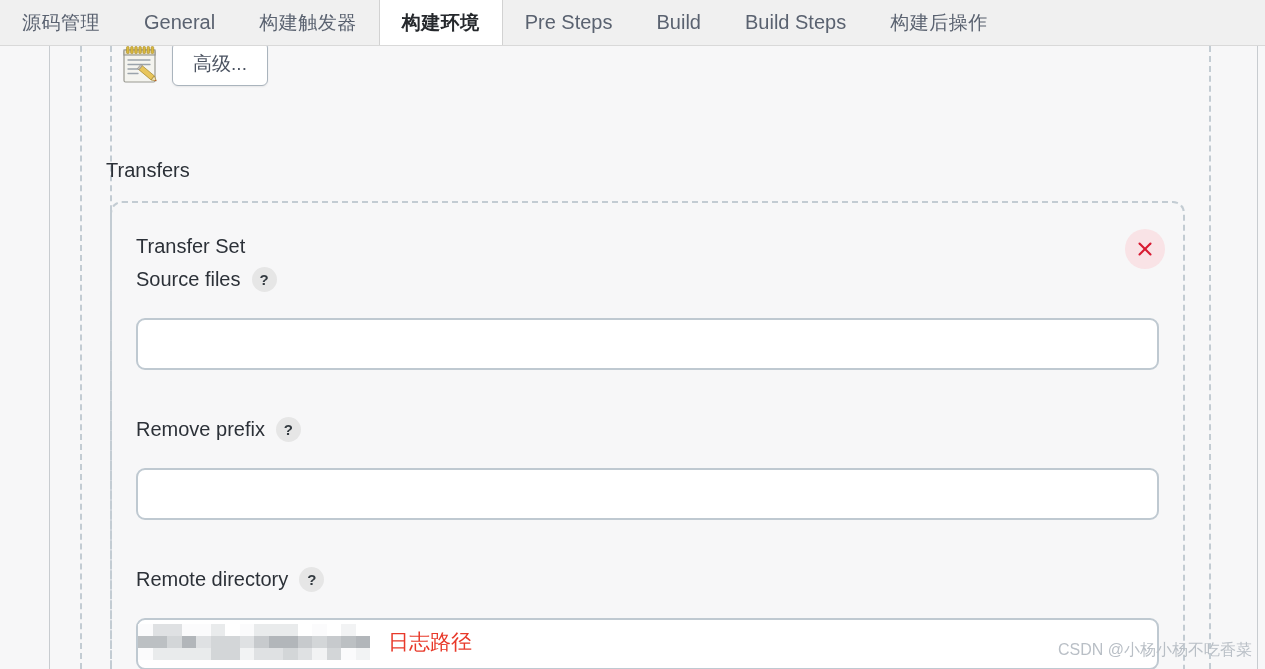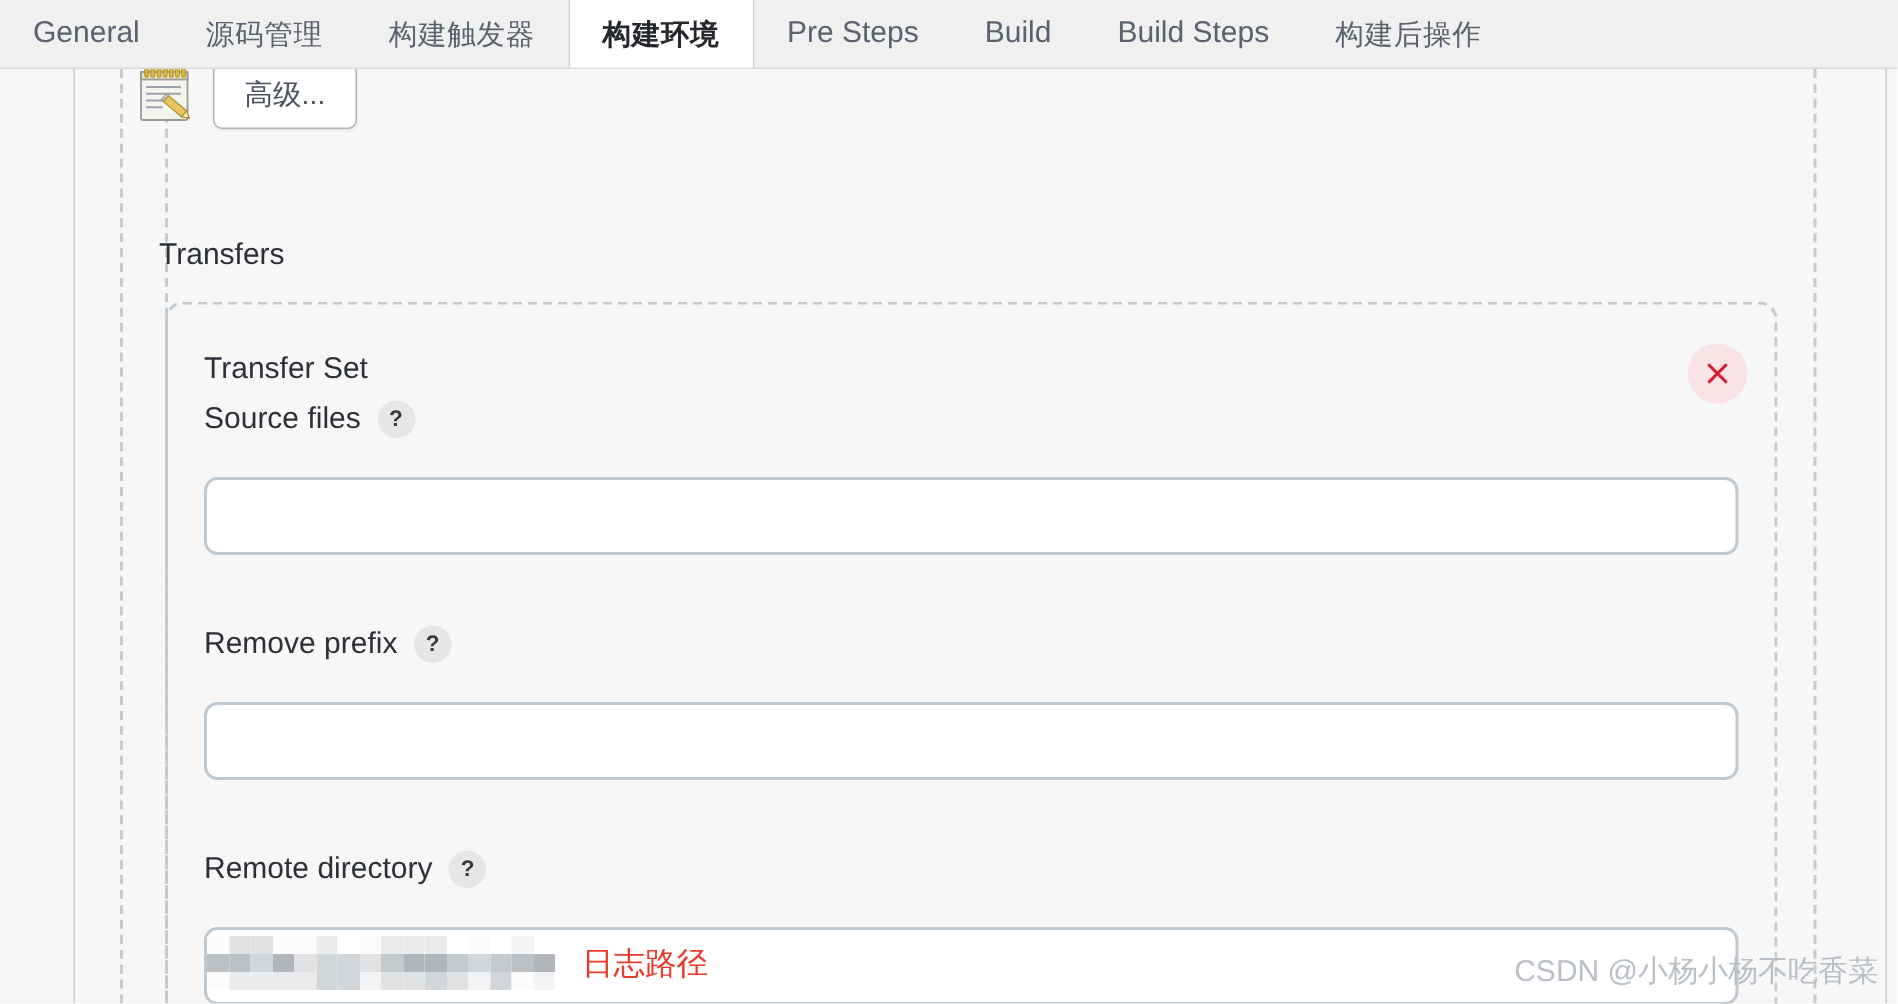--- a/index.html
+++ b/index.html
@@ -70,24 +70,24 @@
     position: absolute;
     top: 0;
     width: 0;
     height: 623px;
     border-left: 2px dashed #c3ccd3;
   }
 
   
   .adv-row {
     position: absolute;
-    left: 90px;
+    left: 120px;
     top: -4px;
     display: flex;
-    align-items: flex-start;
+    align-items: flex-end;
     gap: 12px;
   }
   .notepad-icon {
     width: 40px;
     height: 42px;
     position: relative;
   }
   .btn-advanced {
     min-width: 96px;
     height: 44px;
@@ -212,31 +212,31 @@
     font-size: 21px;
     color: #e8392a;
     white-space: nowrap;
   }
 
   
   .watermark {
     position: absolute;
     right: 13px;
     bottom: 8px;
-    font-size: 20px;
+    font-size: 16px;
     color: #b9bfc6;
     white-space: nowrap;
   }
 </style>
 </head>
 <body>
 
 <div class="tabbar">
+  <div class="tab cjk">源码管理</div>
   <div class="tab">General</div>
-  <div class="tab cjk">源码管理</div>
   <div class="tab cjk">构建触发器</div>
   <div class="tab cjk active">构建环境</div>
   <div class="tab">Pre Steps</div>
   <div class="tab">Build</div>
   <div class="tab">Build Steps</div>
   <div class="tab cjk">构建后操作</div>
 </div>
 
 <div class="page">
 

